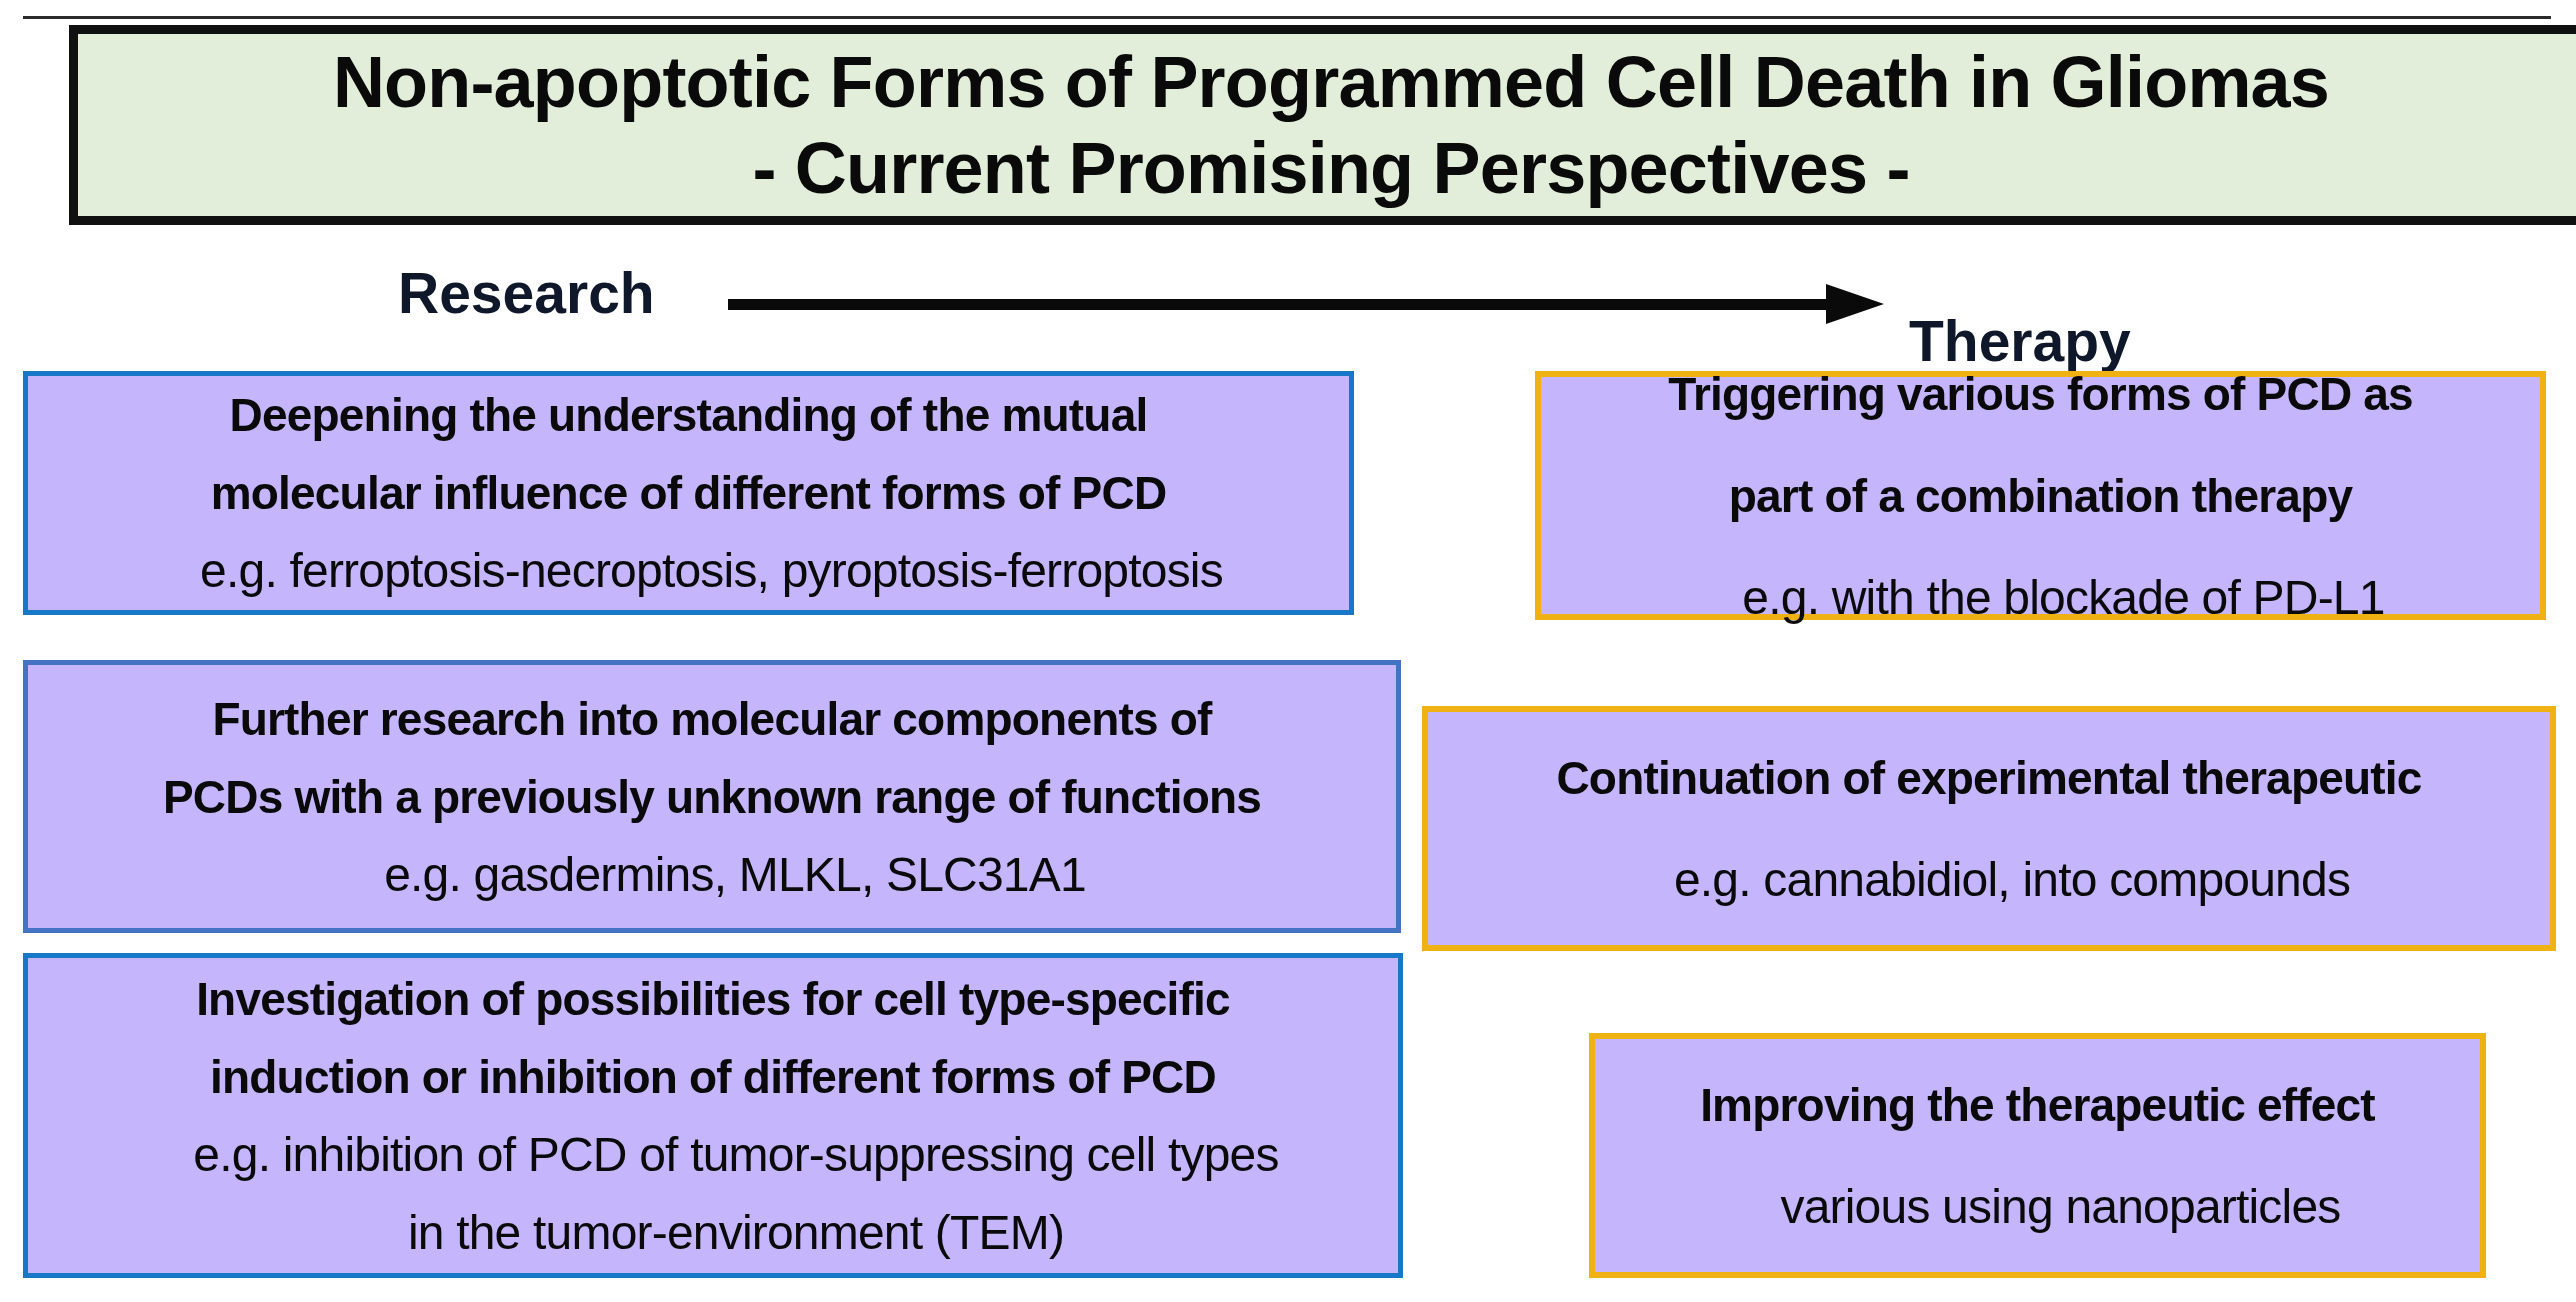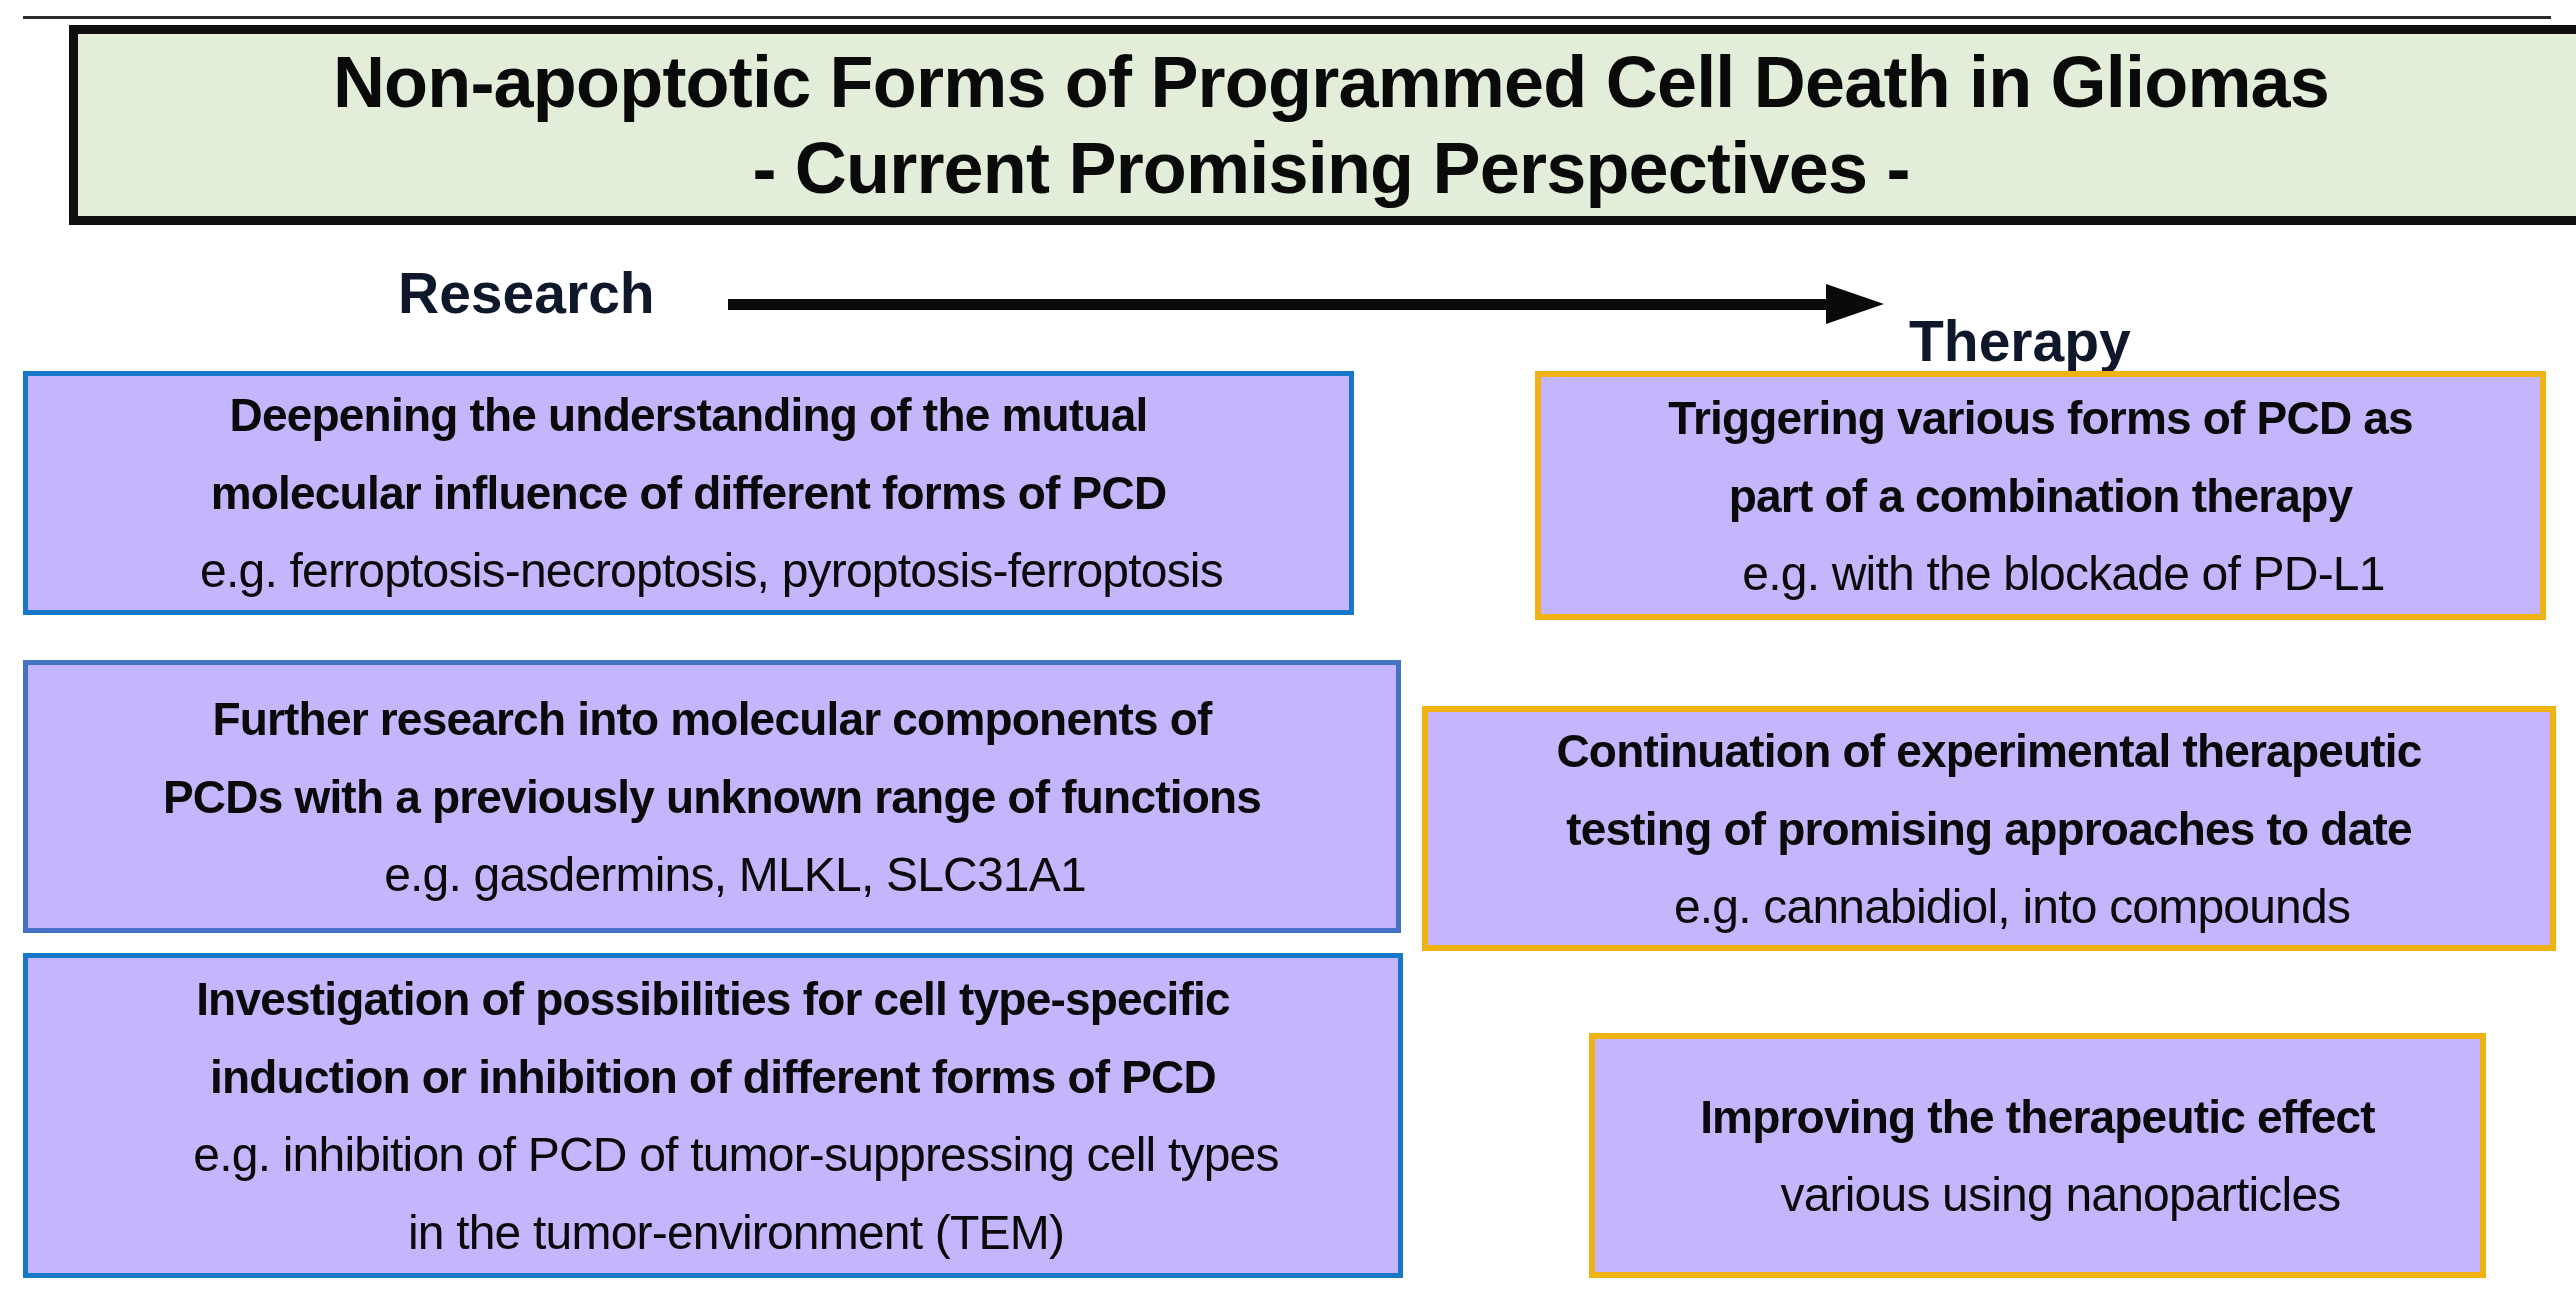--- a/index.html
+++ b/index.html
@@ -77,21 +77,21 @@
     box-sizing: border-box;
     background: #c4b5fd;
     display: flex;
     flex-direction: column;
     justify-content: center;
     align-items: center;
     text-align: center;
   }
   .box.blue-bright { border: 5.8px solid #1878c8; }
   .box.blue-muted  { border: 5.8px solid #4472c4; }
-  .box.gold        { border: 6.7px solid #efb212; }
+  .box.gold        { border: 6.7px solid #efb212; gap: 24px; }
 
   .box .bl {             
     font-size: 46px;
     font-weight: 700;
     line-height: 78px;
     letter-spacing: -0.8px;
     white-space: nowrap;
   }
   .box .pl {             
     font-size: 48px;
@@ -146,21 +146,20 @@
   </div>
 
   <div id="box-r1" class="box gold">
     <div class="bl">Triggering various forms of PCD as</div>
     <div class="bl">part of a combination therapy</div>
     <div class="pl">e.g. with the blockade of PD-L1</div>
   </div>
 
   <div id="box-r2" class="box gold">
     <div class="bl">Continuation of experimental therapeutic</div>
-    <div class="bl">testing of promising approaches to date</div>
     <div class="pl">e.g. cannabidiol, into compounds</div>
   </div>
 
   <div id="box-r3" class="box gold">
     <div class="bl">Improving the therapeutic effect</div>
     <div class="pl">various using nanoparticles</div>
   </div>
 
 </div>
 

